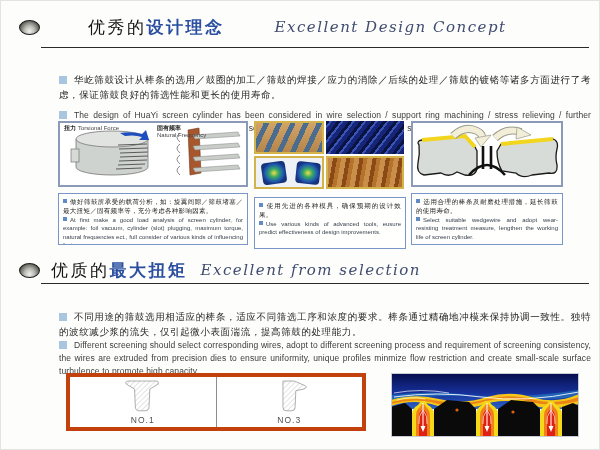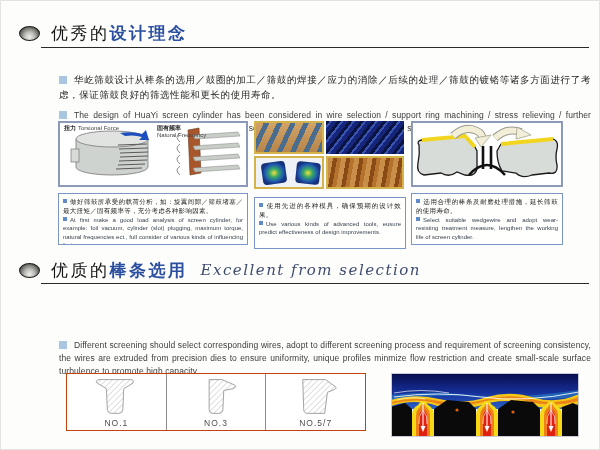--- a/index.html
+++ b/index.html
@@ -3,21 +3,21 @@
 <meta charset="utf-8">
 <style>
   html,body{margin:0;padding:0;background:#ffffff;}
   .page{
     position:relative;width:600px;height:450px;background:#fdfdfc;
     font-family:"Liberation Sans",sans-serif;overflow:hidden;
     border:1px solid #e3e3e0;box-sizing:border-box;
   }
   
   .sec-header{position:absolute;left:18px;display:flex;align-items:center;height:22px;}
-  .sec-header.h1{top:21px;}
+  .sec-header.h1{top:15px;gap:37px;}
   .sec-header.h2{top:258px;}
   .bullet-ellipse{
     width:19px;height:13px;border-radius:50%;
     background:radial-gradient(ellipse at 50% 78%, #f0f0ee 0%, #b9b9b4 38%, #55554f 78%, #222220 100%);
     border:1px solid #1d1d1b;margin-right:11px;flex:0 0 auto;
   }
   .title-cn{font-size:17px;letter-spacing:2.5px;color:#141414;white-space:nowrap;}
   .title-cn .accent{font-weight:bold;color:#2b4fa0;}
   .title-en{
     margin-left:13px;font-family:"DejaVu Serif",serif;font-style:italic;
@@ -73,36 +73,37 @@
     position:absolute;top:4px;width:24px;height:22px;border-radius:4px;
     background:radial-gradient(closest-side,#f0e040 0%,#38a868 38%,#1e55b0 80%,#16347e 100%);
   }
   .tile.fea .blob.b1{left:6px;transform:rotate(-8deg);}
   .tile.fea .blob.b2{left:40px;transform:rotate(6deg);}
   .tile.corrug{background:
     repeating-linear-gradient(100deg,#c98f4a 0 5px,#8a4a16 5px 9px,#b5722d 9px 13px);}
   
   .profile-table{
     position:absolute;top:372px;left:65px;width:300px;height:58px;
-    border:1px solid #c2410c;display:flex;background:#fff;box-sizing:border-box;
+    border:4px solid #c2410c;display:flex;background:#fff;box-sizing:border-box;
   }
   .profile-cell{flex:1 1 0;border-right:1px solid #8d8d8d;display:flex;flex-direction:column;align-items:center;justify-content:flex-end;padding-bottom:2px;box-sizing:border-box;}
   .profile-cell:last-child{border-right:none;}
   .profile-label{font-size:8.5px;color:#4e4e4e;letter-spacing:1px;margin-top:1px;}
   .cfd{position:absolute;top:372px;left:390px;width:188px;height:64px;}
   svg{display:block;}
 </style>
 </head>
 <body>
 
 <div class="page">
 
   <div class="sec-header h1">
     <span class="bullet-ellipse"></span>
     <span class="title-cn"><span>优秀的</span><span class="accent">设计理念</span></span>
+    <span class="title-en">Excellent Design Concept</span>
   </div>
   <div class="rule r1"></div>
 
   <p class="para cn p-cn1"><span class="sq"></span><span>华屹筛鼓设计从棒条的选用／鼓圈的加工／筛鼓的焊接／应力的消除／后续的处理／筛鼓的镀铬等诸多方面进行了考虑，保证筛鼓良好的筛选性能和更长的使用寿命。</span></p>
   <p class="para en p-en1"><span class="sq"></span><span>The design of HuaYi screen cylinder has been considered in wire selection / support ring machining / stress relieving / further treatment / chrome coating ect. and ensured slot screening performance and longer life of screen cylinder.</span></p>
 
   <div class="panels">
 
     <div class="panel p1">
       <div class="imgbox">
@@ -184,25 +185,26 @@
       </div>
       <div class="caption">
         <div class="cap-cn"><span class="cap-sq"></span><span>选用合理的棒条及耐磨处理措施，延长筛鼓的使用寿命。</span></div>
         <div class="cap-en"><span class="cap-sq"></span><span>Select suitable wedgewire and adopt wear-resisting treatment measure, lengthen the working life of screen cylinder.</span></div>
       </div>
     </div>
   </div>
 
   <div class="sec-header h2">
     <span class="bullet-ellipse"></span>
-    <span class="title-cn"><span>优质的</span><span class="accent">棒条选用</span></span>
+    <span class="title-cn"><span>优质的</span><span class="accent">最大扭矩</span></span>
     <span class="title-en">Excellent from selection</span>
   </div>
   <div class="rule r2"></div>
 
+  <p class="para cn p-cn2"><span class="sq"></span><span>不同用途的筛鼓选用相适应的棒条，适应不同筛选工序和浓度的要求。棒条通过精确地冲模来保持协调一致性。独特的波纹减少浆的流失，仅引起微小表面湍流，提高筛鼓的处理能力。</span></p>
   <p class="para en p-en2"><span class="sq"></span><span>Different screening should select corresponding wires, adopt to different screening process and requirement of screening consistency, the wires are extruded from precision dies to ensure uniformity, unique profiles minmize flow restriction and create small-scale surface turbulence to promote high capacity.</span></p>
 
   <div class="profile-table">
     <div class="profile-cell">
       <svg width="72" height="42" viewBox="0 0 75 46">
         <defs>
             <pattern id="h1" width="4.5" height="4.5" patternUnits="userSpaceOnUse" patternTransform="rotate(45)">
               <line x1="0" y1="0" x2="0" y2="4.5" stroke="#b8b8b8" stroke-width="1"></line>
             </pattern>
           </defs>
@@ -213,31 +215,20 @@
     <div class="profile-cell">
       <svg width="72" height="42" viewBox="0 0 75 46">
         <defs>
             <pattern id="h2" width="4.5" height="4.5" patternUnits="userSpaceOnUse" patternTransform="rotate(45)">
               <line x1="0" y1="0" x2="0" y2="4.5" stroke="#b8b8b8" stroke-width="1"></line>
             </pattern>
           </defs>
         <path d="M30,5 L44,5 L58,11 Q61,13 56,15 L46,17 L45,38 Q45,42 40,42 L34,42 Q30,42 30,38 Z" fill="url(#h2)" stroke="#9a9a9a" stroke-width="1"></path>
       </svg>
       <div class="profile-label">NO.3</div>
-    </div>
-    <div class="profile-cell">
-      <svg width="72" height="42" viewBox="0 0 75 46">
-        <defs>
-            <pattern id="h4" width="4.5" height="4.5" patternUnits="userSpaceOnUse" patternTransform="rotate(45)">
-              <line x1="0" y1="0" x2="0" y2="4.5" stroke="#b8b8b8" stroke-width="1"></line>
-            </pattern>
-          </defs>
-        <path d="M23,5 L48,5 L59,13 Q61,15 55,17 L50,19 L47,42 L28,42 Q24,42 24,37 Z" fill="url(#h4)" stroke="#9a9a9a" stroke-width="1"></path>
-      </svg>
-      <div class="profile-label">NO.5/7</div>
     </div>
   </div>
 
   <div class="cfd">
     <svg width="188" height="64" viewBox="0 0 188 64">
       <defs>
         <linearGradient id="sky" x1="0" y1="0" x2="0" y2="1">
           <stop offset="0" stop-color="#070d4a"></stop>
             <stop offset="0.55" stop-color="#16309a"></stop>
             <stop offset="1" stop-color="#2a62c8"></stop>

